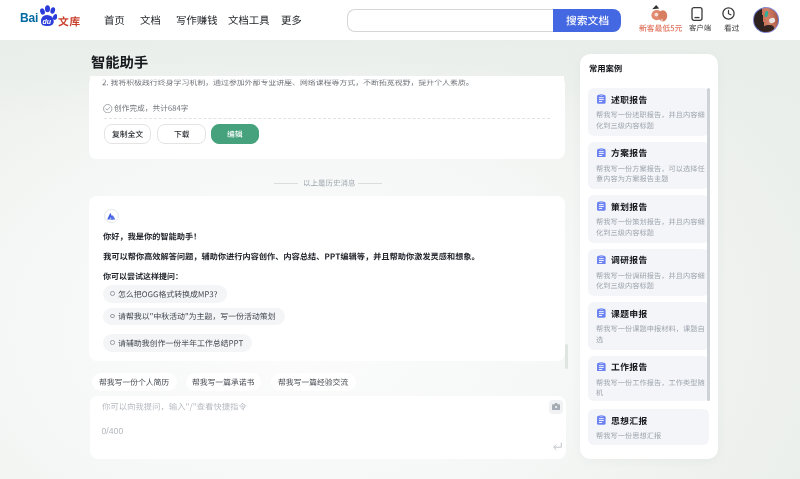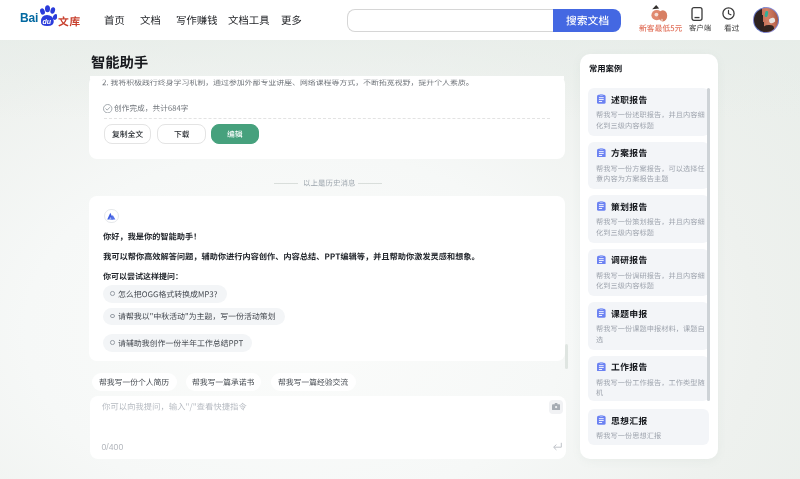--- a/index.html
+++ b/index.html
@@ -669,21 +669,21 @@
     <use href="#g200" x="14340"></use>
     <use href="#g201" x="15340"></use>
     <use href="#g202" x="16340"></use>
   </svg>
 <div class="abs" style="left:548.5px;top:399.5px;width:14px;height:14px;background:#f1f2f4;border-radius:4px"></div>
 <svg class="abs" style="left:551.6px;top:403.2px" width="8.2" height="7.2" viewBox="0 0 8 7">
 <rect x="0" y="1.2" width="8" height="5.8" rx="1" fill="#a6acb3"></rect>
 <rect x="2.6" y="0" width="2.8" height="2" rx="0.7" fill="#a6acb3"></rect>
 <circle cx="4" cy="4" r="1.1" fill="#f1f2f4"></circle>
 </svg>
-<div class="abs" style="left:101.5px;top:442px;font-size:8.7px;color:#b3b7bd;font-family:'Liberation Sans',sans-serif">0/400</div>
+<div class="abs" style="left:101.5px;top:426px;font-size:8.7px;color:#b3b7bd;font-family:'Liberation Sans',sans-serif">0/400</div>
 <svg class="abs" style="left:551.5px;top:441.5px" width="10.5" height="9" viewBox="0 0 10.5 9">
 <path d="M9.3 0.8 L9.3 5.2 L2 5.2 M4.4 2.6 L1.6 5.2 L4.4 7.9" fill="none" stroke="#bfc3c9" stroke-width="1.0"></path>
 </svg>
 <div class="abs" style="left:580px;top:54px;width:138px;height:404.5px;background:#fff;border-radius:10px;box-shadow:0 2px 10px rgba(120,140,130,0.07)"></div>
 <svg style="position:absolute;left:589.3px;top:62.27px;" width="33.20" height="12.28" viewBox="0 -1160 4000 1480" fill="#14171c">
     <use href="#g203" x="0"></use>
     <use href="#g204" x="1000"></use>
     <use href="#g205" x="2000"></use>
     <use href="#g206" x="3000"></use>
   </svg>

